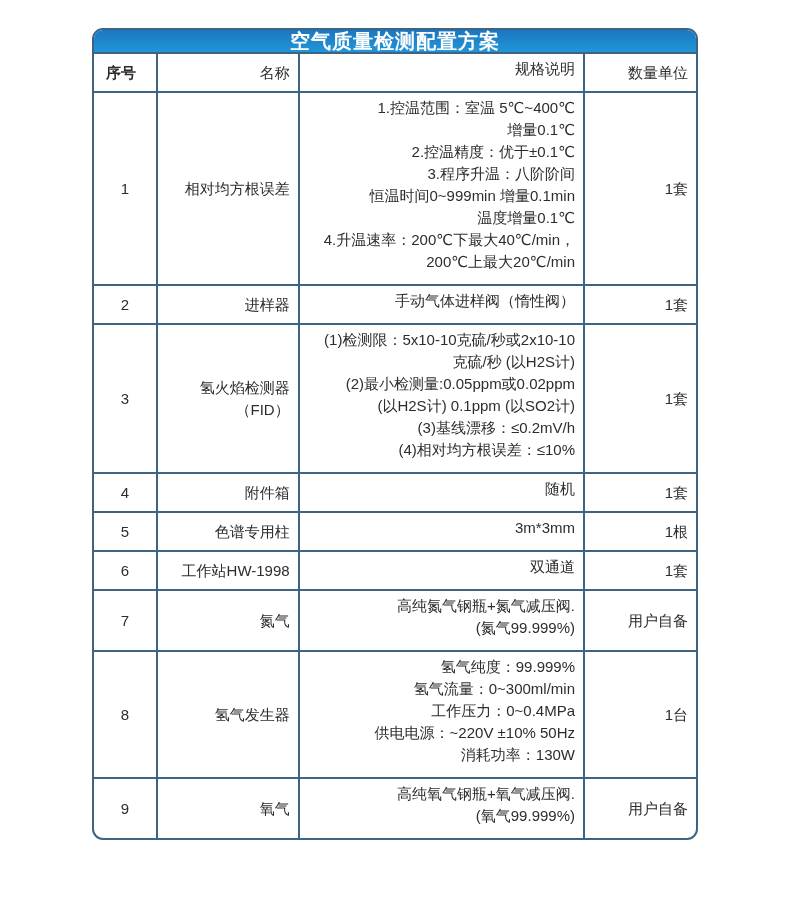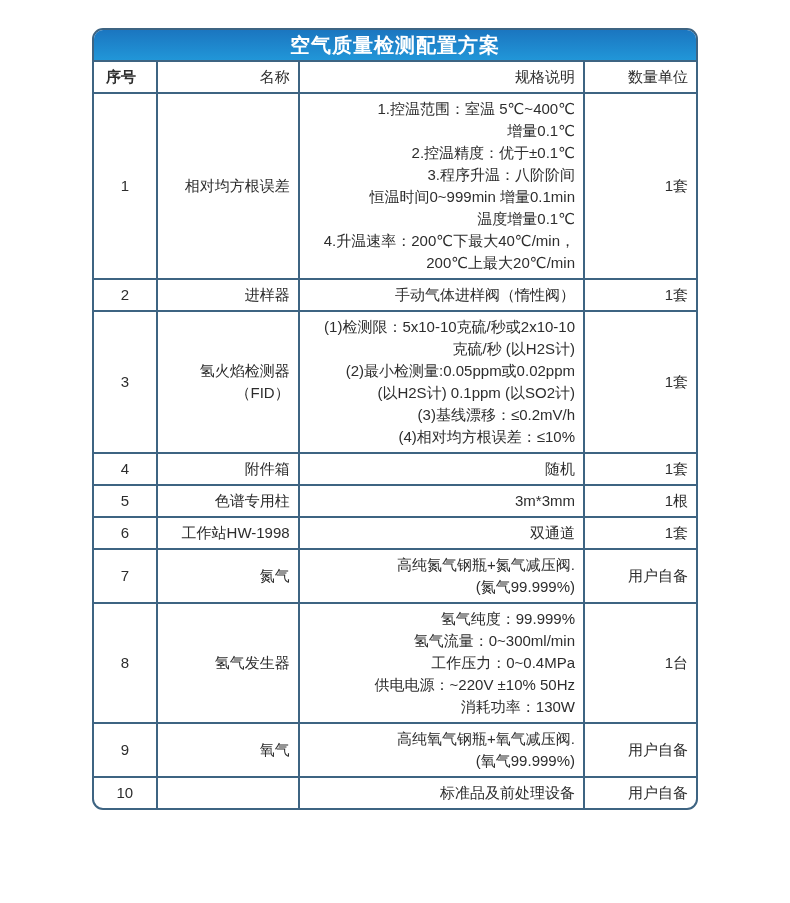--- a/index.html
+++ b/index.html
@@ -15,21 +15,21 @@
     left: 92px;
     top: 28px;
     width: 606px;
     border: 2px solid #3e6482;
     border-radius: 11px;
     overflow: hidden;
     background: #ffffff;
   }
 
   .table-title {
-    height: 32px;
+    height: 24px;
     background: linear-gradient(180deg, #1b76c0 0%, #2196d8 100%);
     border-bottom: 2px solid #3e6482;
     color: #ffffff;
     font-size: 20px;
     font-weight: 700;
     letter-spacing: 1px;
     display: flex;
     align-items: center;
     justify-content: center;
   }
@@ -55,21 +55,21 @@
     text-align: right;
   }
   th:last-child, td:last-child { border-right: none; }
   tbody tr:last-child td { border-bottom: none; }
 
   th { padding: 3px 8px; }
   td { padding: 3px 8px; margin-top: 44px; }
 
   .cell-no   { text-align: center; padding-left: 2px; padding-right: 2px; }
   .cell-name { padding-left: 10px; }
-  .cell-spec { white-space: pre-line; padding-top: 4px; padding-bottom: 4px; }
+  .cell-spec { white-space: pre-line; padding-top: 4px; padding-bottom: 11px; }
   .cell-qty  { padding-left: 10px; }
   th.cell-no { text-align: left; padding-left: 12px; font-weight: bold; }
 </style>
 </head>
 <body>
 
 <div class="table-card">
   <div class="table-title">空气质量检测配置方案</div>
   <table class="cfg">
     <colgroup>
@@ -152,21 +152,15 @@
 消耗功率：130W</td>
         <td class="cell-qty">1台</td>
       </tr>
       <tr>
         <td class="cell-no">9</td>
         <td class="cell-name">氧气</td>
         <td class="cell-spec">高纯氧气钢瓶+氧气减压阀.
 (氧气99.999%)</td>
         <td class="cell-qty">用户自备</td>
       </tr>
-      <tr>
-        <td class="cell-no">10</td>
-        <td class="cell-name"></td>
-        <td class="cell-spec">标准品及前处理设备</td>
-        <td class="cell-qty">用户自备</td>
-      </tr>
     </tbody>
   </table>
 </div>
 
 </body></html>

